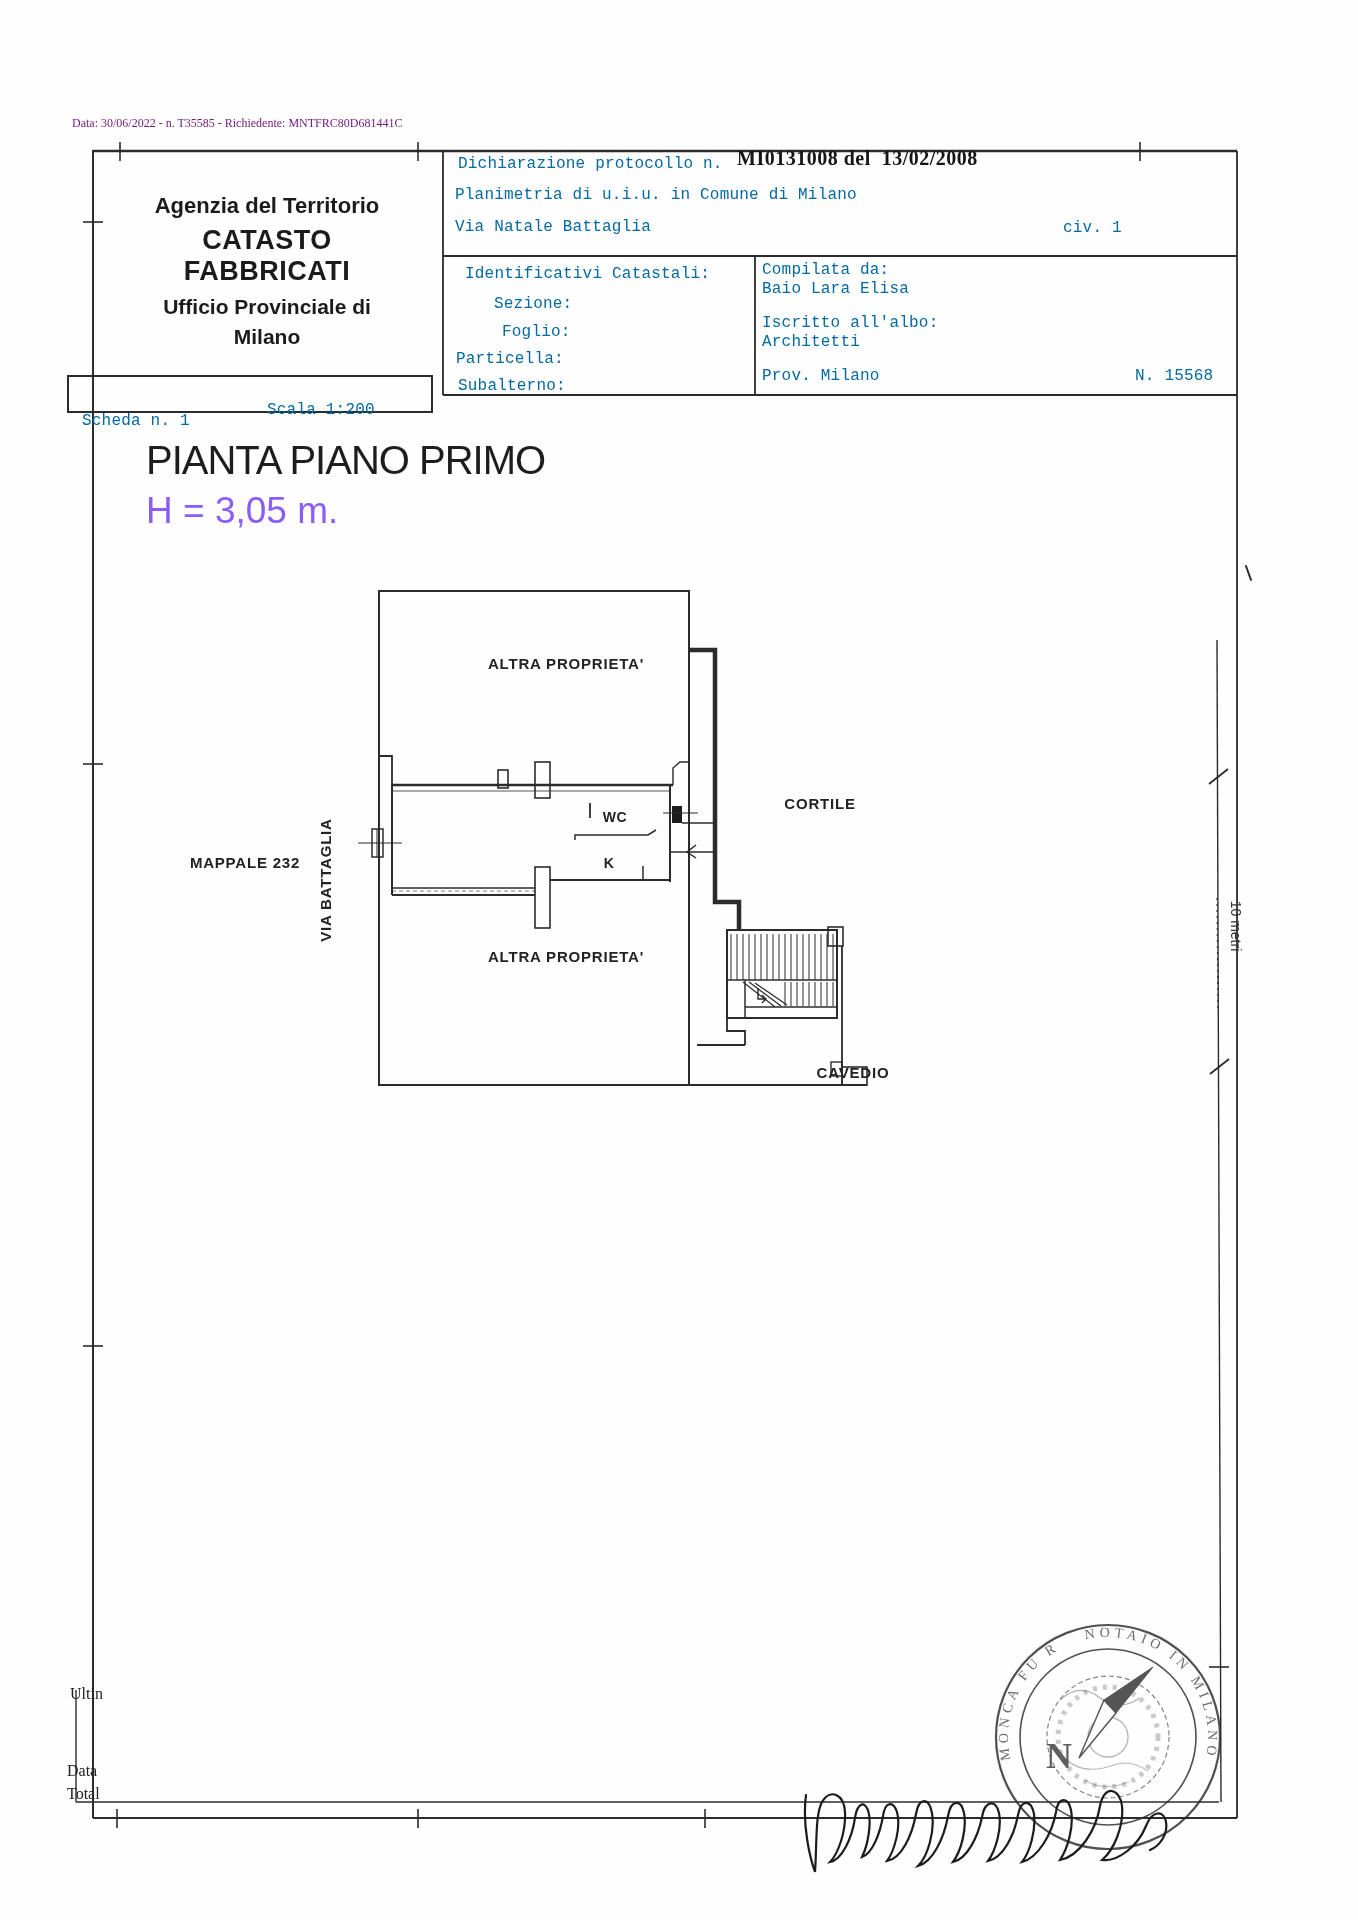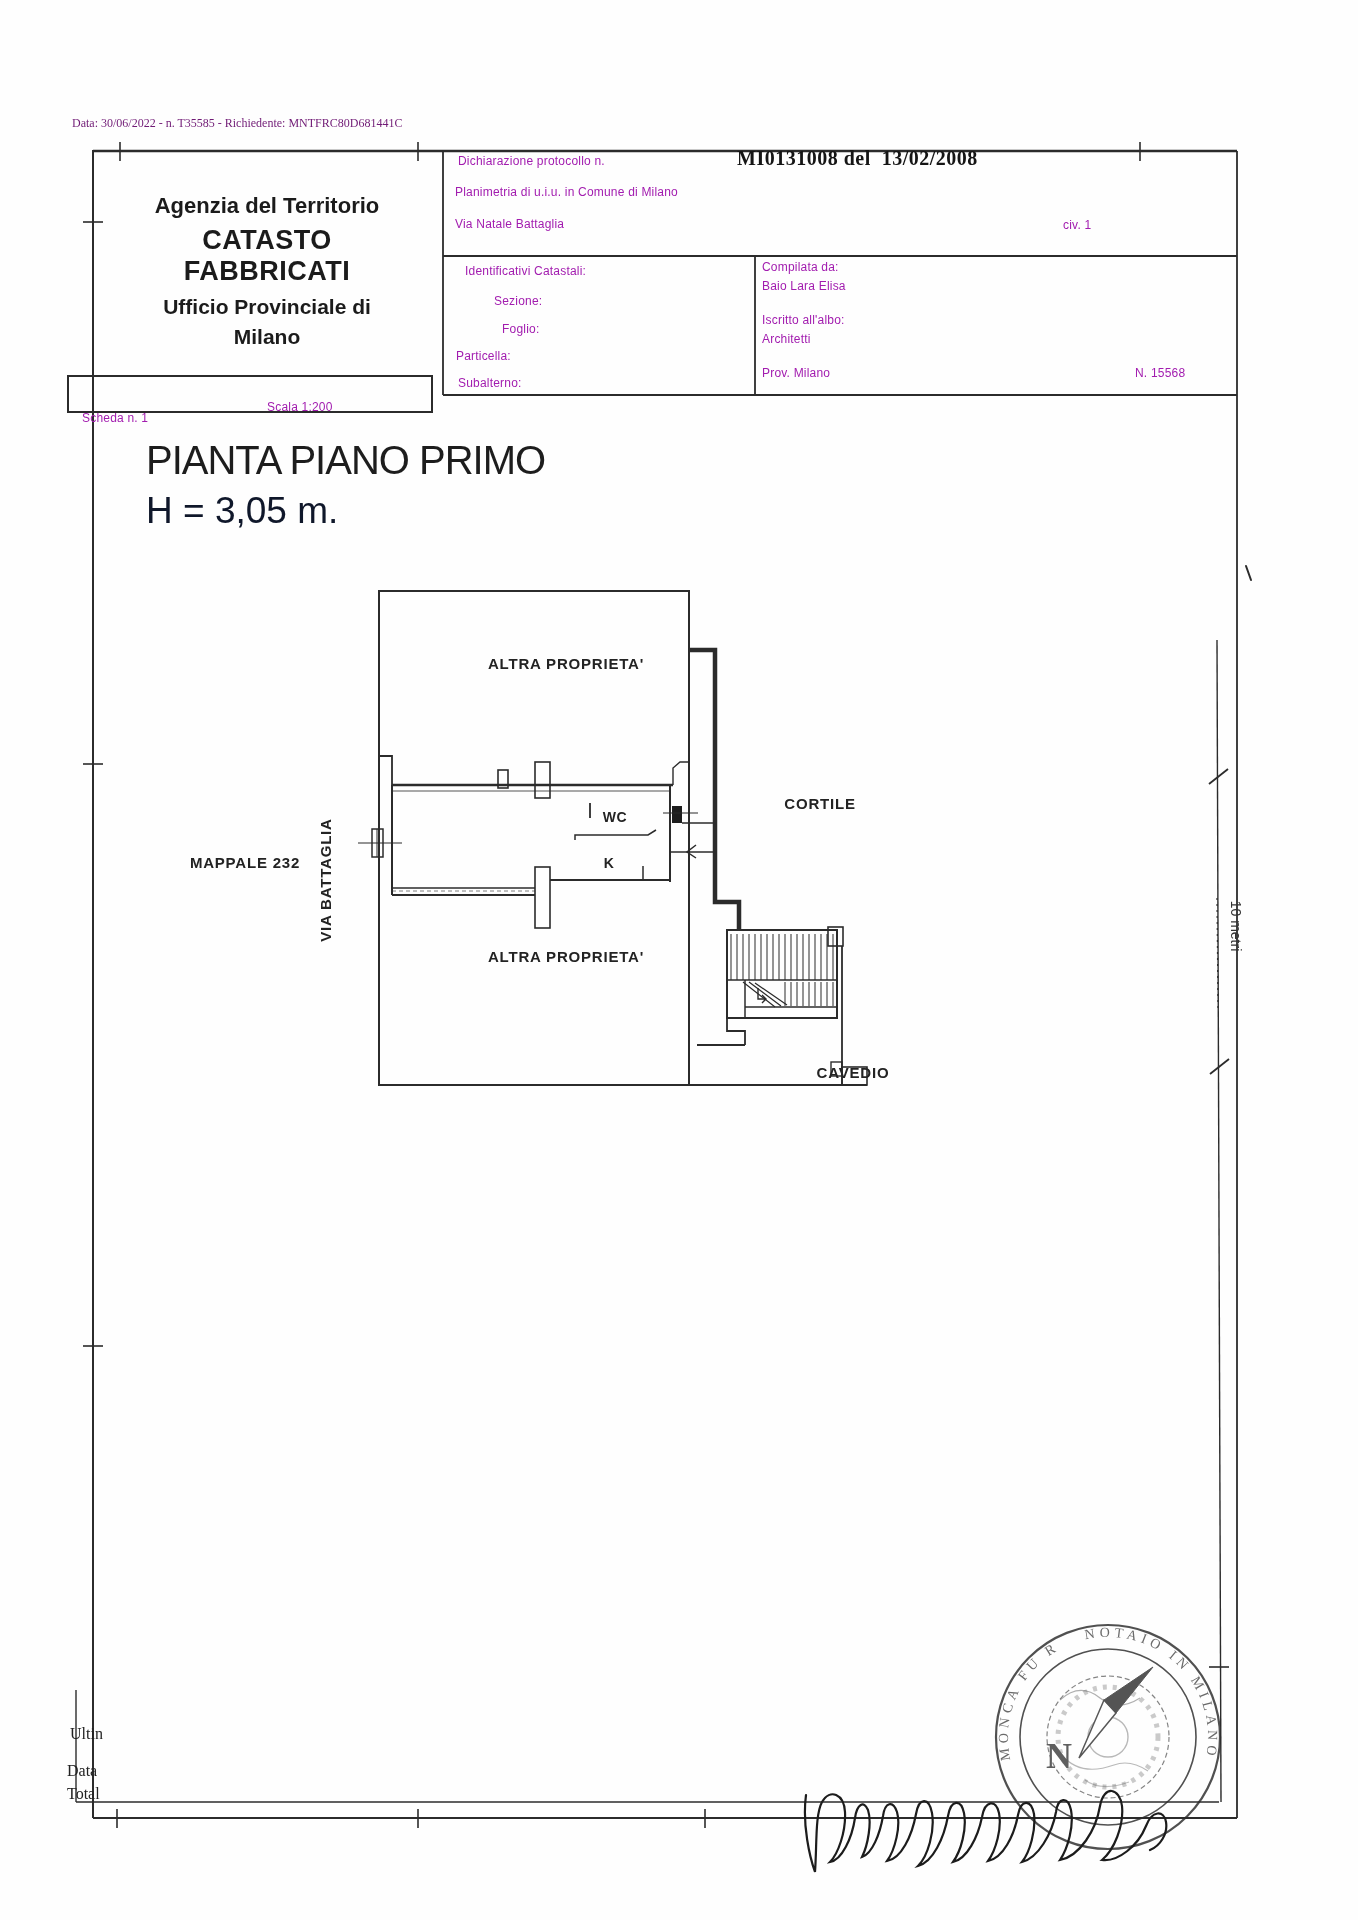--- a/index.html
+++ b/index.html
@@ -1,31 +1,31 @@
 <!DOCTYPE html>
 <html><head>
 <meta charset="utf-8">
 <style>
   html,body{margin:0;padding:0;background:#e8e8e8;}
   .page{position:relative;width:1358px;height:1920px;background:#fefefe;overflow:hidden;
         font-family:"Liberation Sans",sans-serif;}
   .t{position:absolute;line-height:1.15;white-space:pre;color:#1b1b1b;}
-  .mono{font-family:Liberation Sans, sans-serif;font-size:12px;
-        font-weight:500;letter-spacing:.2px;color:#a21caf;}
+  .mono{font-family:Liberation Mono, monospace;font-size:16px;
+        font-weight:500;letter-spacing:.2px;color:#0369a1;}
   .serif{font-family:"Liberation Serif","DejaVu Serif",serif;}
   .dataline{font-size:12px;color:#701a75;}
   .decl-value{font-family:"Liberation Serif",serif;font-size:20px;font-weight:600;
               letter-spacing:.5px;color:#151515;}
   .agency{position:absolute;left:117px;top:193px;width:300px;text-align:center;color:#1b1b1b;}
   .ag1{font-size:22px;font-weight:700;}
   .ag2{font-size:27px;font-weight:700;letter-spacing:.5px;margin-top:6px;}
   .ag3{font-size:21px;font-weight:700;margin-top:8px;}
   .ag4{font-size:21px;font-weight:700;margin-top:6px;}
   .title1{font-size:40px;letter-spacing:-1px;color:#1d1d1d;}
-  .title2{font-size:37px;color:#0f172a;}
+  .title2{font-size:37px;color:#8b5cf6;}
   .foot{font-family:"Liberation Serif",serif;font-size:16px;color:#222;}
   svg{position:absolute;left:0;top:0;}
   .ln{stroke:#2b2b2b;fill:none;}
   .plab{font:700 15px "Liberation Sans",sans-serif;fill:#232323;letter-spacing:.8px;}
   .plab-sm{font:700 14px "Liberation Sans",sans-serif;fill:#232323;letter-spacing:.5px;}
   .dimlab{font:400 14px "Liberation Sans",sans-serif;fill:#333;}
   .rimtext{font:400 14px "Liberation Serif",serif;fill:#4a4a4a;letter-spacing:4.5px;}
   .ntext{font:700 36px "Liberation Serif",serif;fill:#3d3d3d;}
 </style>
 </head>
@@ -184,17 +184,17 @@
   <div class="t mono" style="left:762px;top:333px;">Architetti</div>
   <div class="t mono" style="left:762px;top:367px;">Prov. Milano</div>
   <div class="t mono" style="left:1135px;top:367px;">N. 15568</div>
 
   <div class="t mono" style="left:82px;top:384px;margin-top:28px;">Scheda n. 1</div>
   <div class="t mono" style="left:267px;top:401px;">Scala 1:200</div>
 
   <div class="t title1" style="left:146px;top:437px;">PIANTA PIANO PRIMO</div>
   <div class="t title2" style="left:146px;top:490px;">H = 3,05 m.</div>
 
-  <div class="t foot" style="left:70px;top:1725px;">Ultin</div>
+  <div class="t foot" style="left:70px;top:1685px;">Ultin</div>
   <div class="t foot" style="left:67px;top:1762px;">Data</div>
   <div class="t foot" style="left:67px;top:1785px;text-align:right;">Total</div>
 
 </div>
 
 </body></html>

